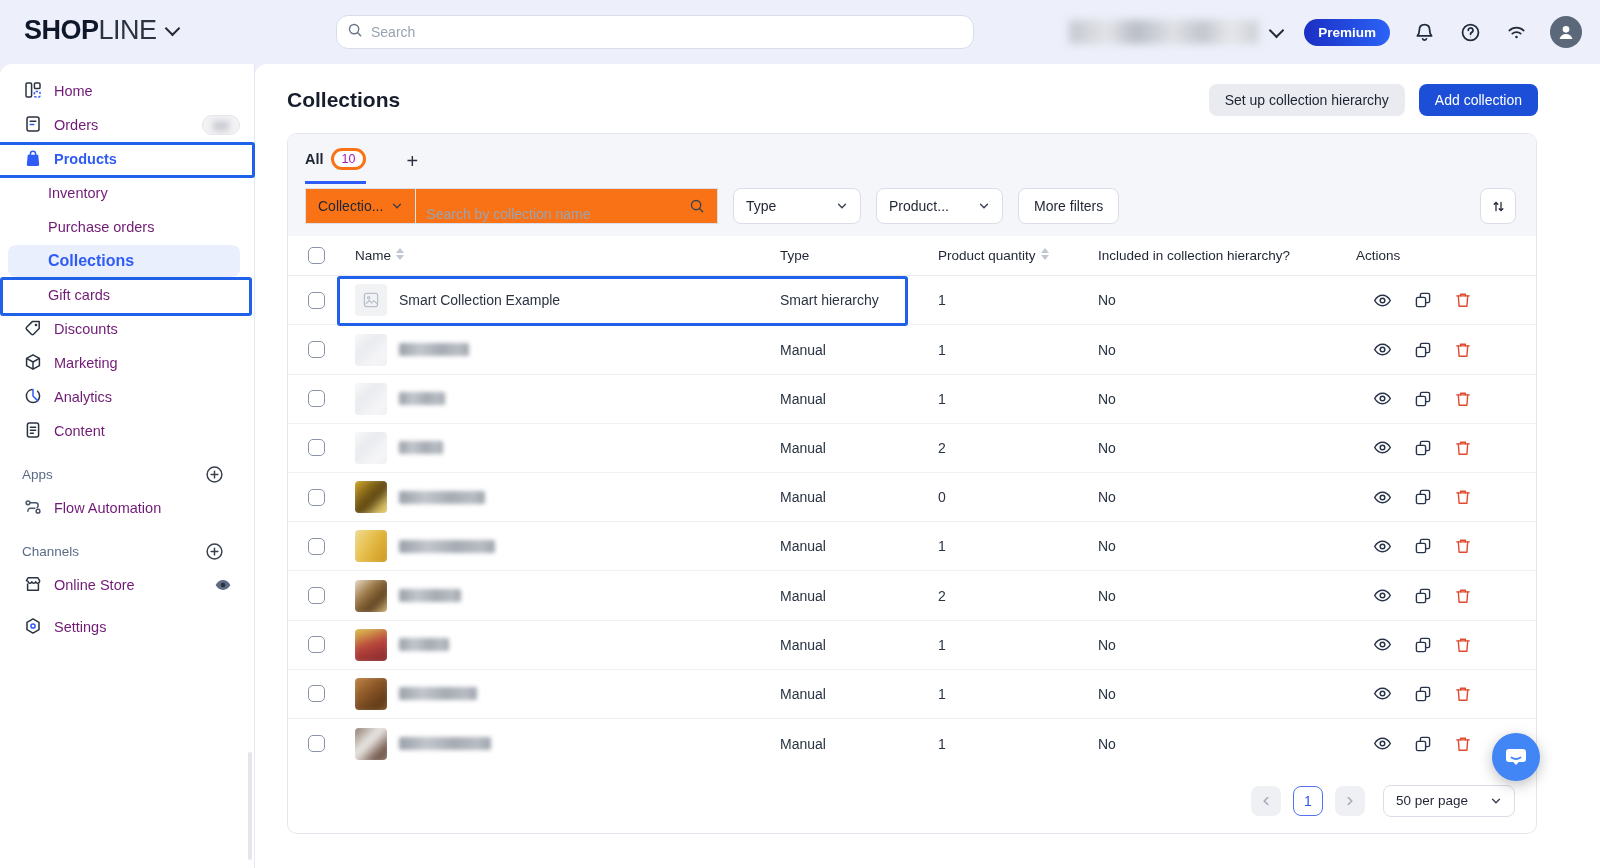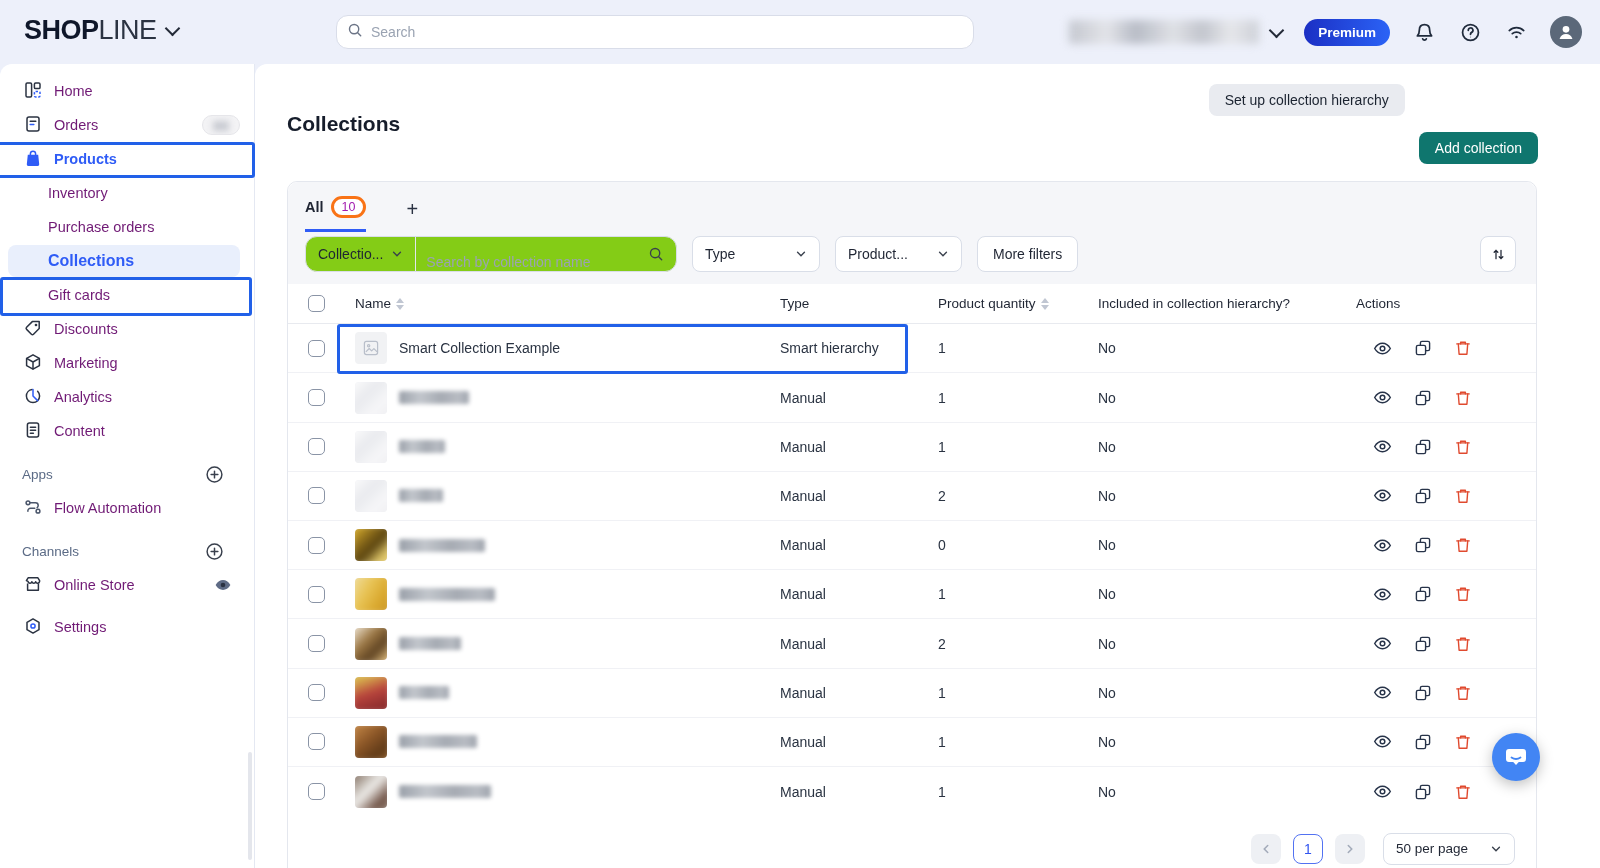--- a/index.html
+++ b/index.html
@@ -50,49 +50,49 @@
   .annot-products { left:-3px; top:78px; width:258px; height:36px; }
   .annot-collections { left:0; top:213px; width:252px; height:39px; }
   .annot-row1 { left:49px; top:142px; width:571px; height:50px; }
 
   
   .page-head { display:flex; align-items:center; padding:20px 62px 0 32px; }
   .page-title { font-size:21px; font-weight:700; color:#161d2b; }
   .head-actions { margin-left:auto; display:flex; gap:14px; }
   .btn { height:32px; border:none; border-radius:8px; font-family:inherit; font-size:14px; font-weight:500; padding:0 16px; cursor:pointer; }
   .btn-secondary { background:#e9ebf0; color:#1b2330; }
-  .btn-primary { background:#0f766e; color:#fff;margin-top:48px; }
+  .btn-primary { background:#1d4ed8; color:#fff; }
 
   
   .card { position:relative; margin:17px 0 0 32px; width:1250px; height:701px; background:#fff; border:1px solid #e4e7ee; border-radius:10px; display:flex; flex-direction:column; overflow:visible; }
   .card-top { background:#f5f6f9; border-radius:10px 10px 0 0; }
 
   .tabstrip { height:50px; display:flex; align-items:flex-end; padding:0 17px; gap:40px; }
   .tab { display:flex; align-items:center; gap:7px; padding-bottom:11px; border-bottom:3px solid #2f5cf6; cursor:pointer; }
   .tab-label { font-size:14.5px; font-weight:600; color:#1f2533; }
   .tab-badge { font-size:12.5px; color:#a21caf; background:#fff; border:3px solid #f97316; border-radius:999px; padding:1px 8px; }
   .tab-add { font-size:20px; color:#2a3242; padding-bottom:13px; cursor:pointer; line-height:1; }
 
   .filters { height:52px; display:flex; align-items:center; padding:0 20px 8px 17px; gap:15px; }
-  .combo { display:flex; align-items:center; width:372px; height:36px; background:#84cc16; border:1px solid #d9dee8; border-radius:12px; }
+  .combo { display:flex; align-items:center; width:413px; height:36px; background:#f97316; border:1px solid #d9dee8; border-radius:0; }
   .combo-left { display:flex; align-items:center; gap:8px; padding:0 12px; font-size:14px; color:#1f2533; cursor:pointer; white-space:nowrap; }
   .combo-divider { width:1px; height:34px; background:#e2e6ee; }
   .combo input { flex:1; border:none; outline:none; font-family:inherit; font-size:14px; padding:0 10px; color:#1f2533; background:transparent; min-width:0;margin-top:16px; }
   .combo input::placeholder { color:#9aa3b2; }
   .combo .search-ic { margin-right:12px; display:flex; }
   .dropdown { height:36px; background:#fff; border:1px solid #d9dee8; border-radius:8px; display:flex; align-items:center; justify-content:space-between; padding:0 12px; font-size:14px; color:#1f2533; cursor:pointer; }
   .dd-type { width:128px; }
   .dd-product { width:127px; }
   .btn-more { height:36px; background:#fff; border:1px solid #d9dee8; border-radius:8px; font-size:14px; font-weight:500; color:#1f2533; padding:0 15px; cursor:pointer; font-family:inherit; }
   .btn-sort { margin-left:auto; width:36px; height:36px; background:#fff; border:1px solid #d9dee8; border-radius:8px; display:flex; align-items:center; justify-content:center; cursor:pointer; }
 
   
   .tbl-grid { display:grid; grid-template-columns:47px 425px 158px 160px 258px 1fr; align-items:center; padding-left:20px; }
   .tbl-head { height:41px; border-bottom:1px solid #e8eaef; font-size:13.5px; font-weight:500; color:#1f2533; background:#fff; }
-  .th { display:flex; align-items:center; gap:5px; }
+  .th { display:flex; align-items:flex-start; gap:5px; }
   .sort-stack { display:flex; flex-direction:column; gap:2px; }
   .sort-stack i { width:0; height:0; border-left:4px solid transparent; border-right:4px solid transparent; }
   .sort-up { border-bottom:5px solid #c0c6d2; }
   .sort-down { border-top:5px solid #c0c6d2; }
 
   .row { height:49.2px; border-bottom:1px solid #f0f1f5; font-size:14px; color:#2a3342; }
   .row:last-child { border-bottom:none; }
   .checkbox { width:17px; height:17px; border:1.5px solid #8a94a6; border-radius:5px; background:#fff; cursor:pointer; }
   .name-cell { display:flex; align-items:center; gap:12px; }
   .thumb { width:32px; height:32px; border-radius:4px; overflow:hidden; position:relative; background:#f1f2f4; flex:0 0 32px; display:flex; align-items:center; justify-content:center; }

